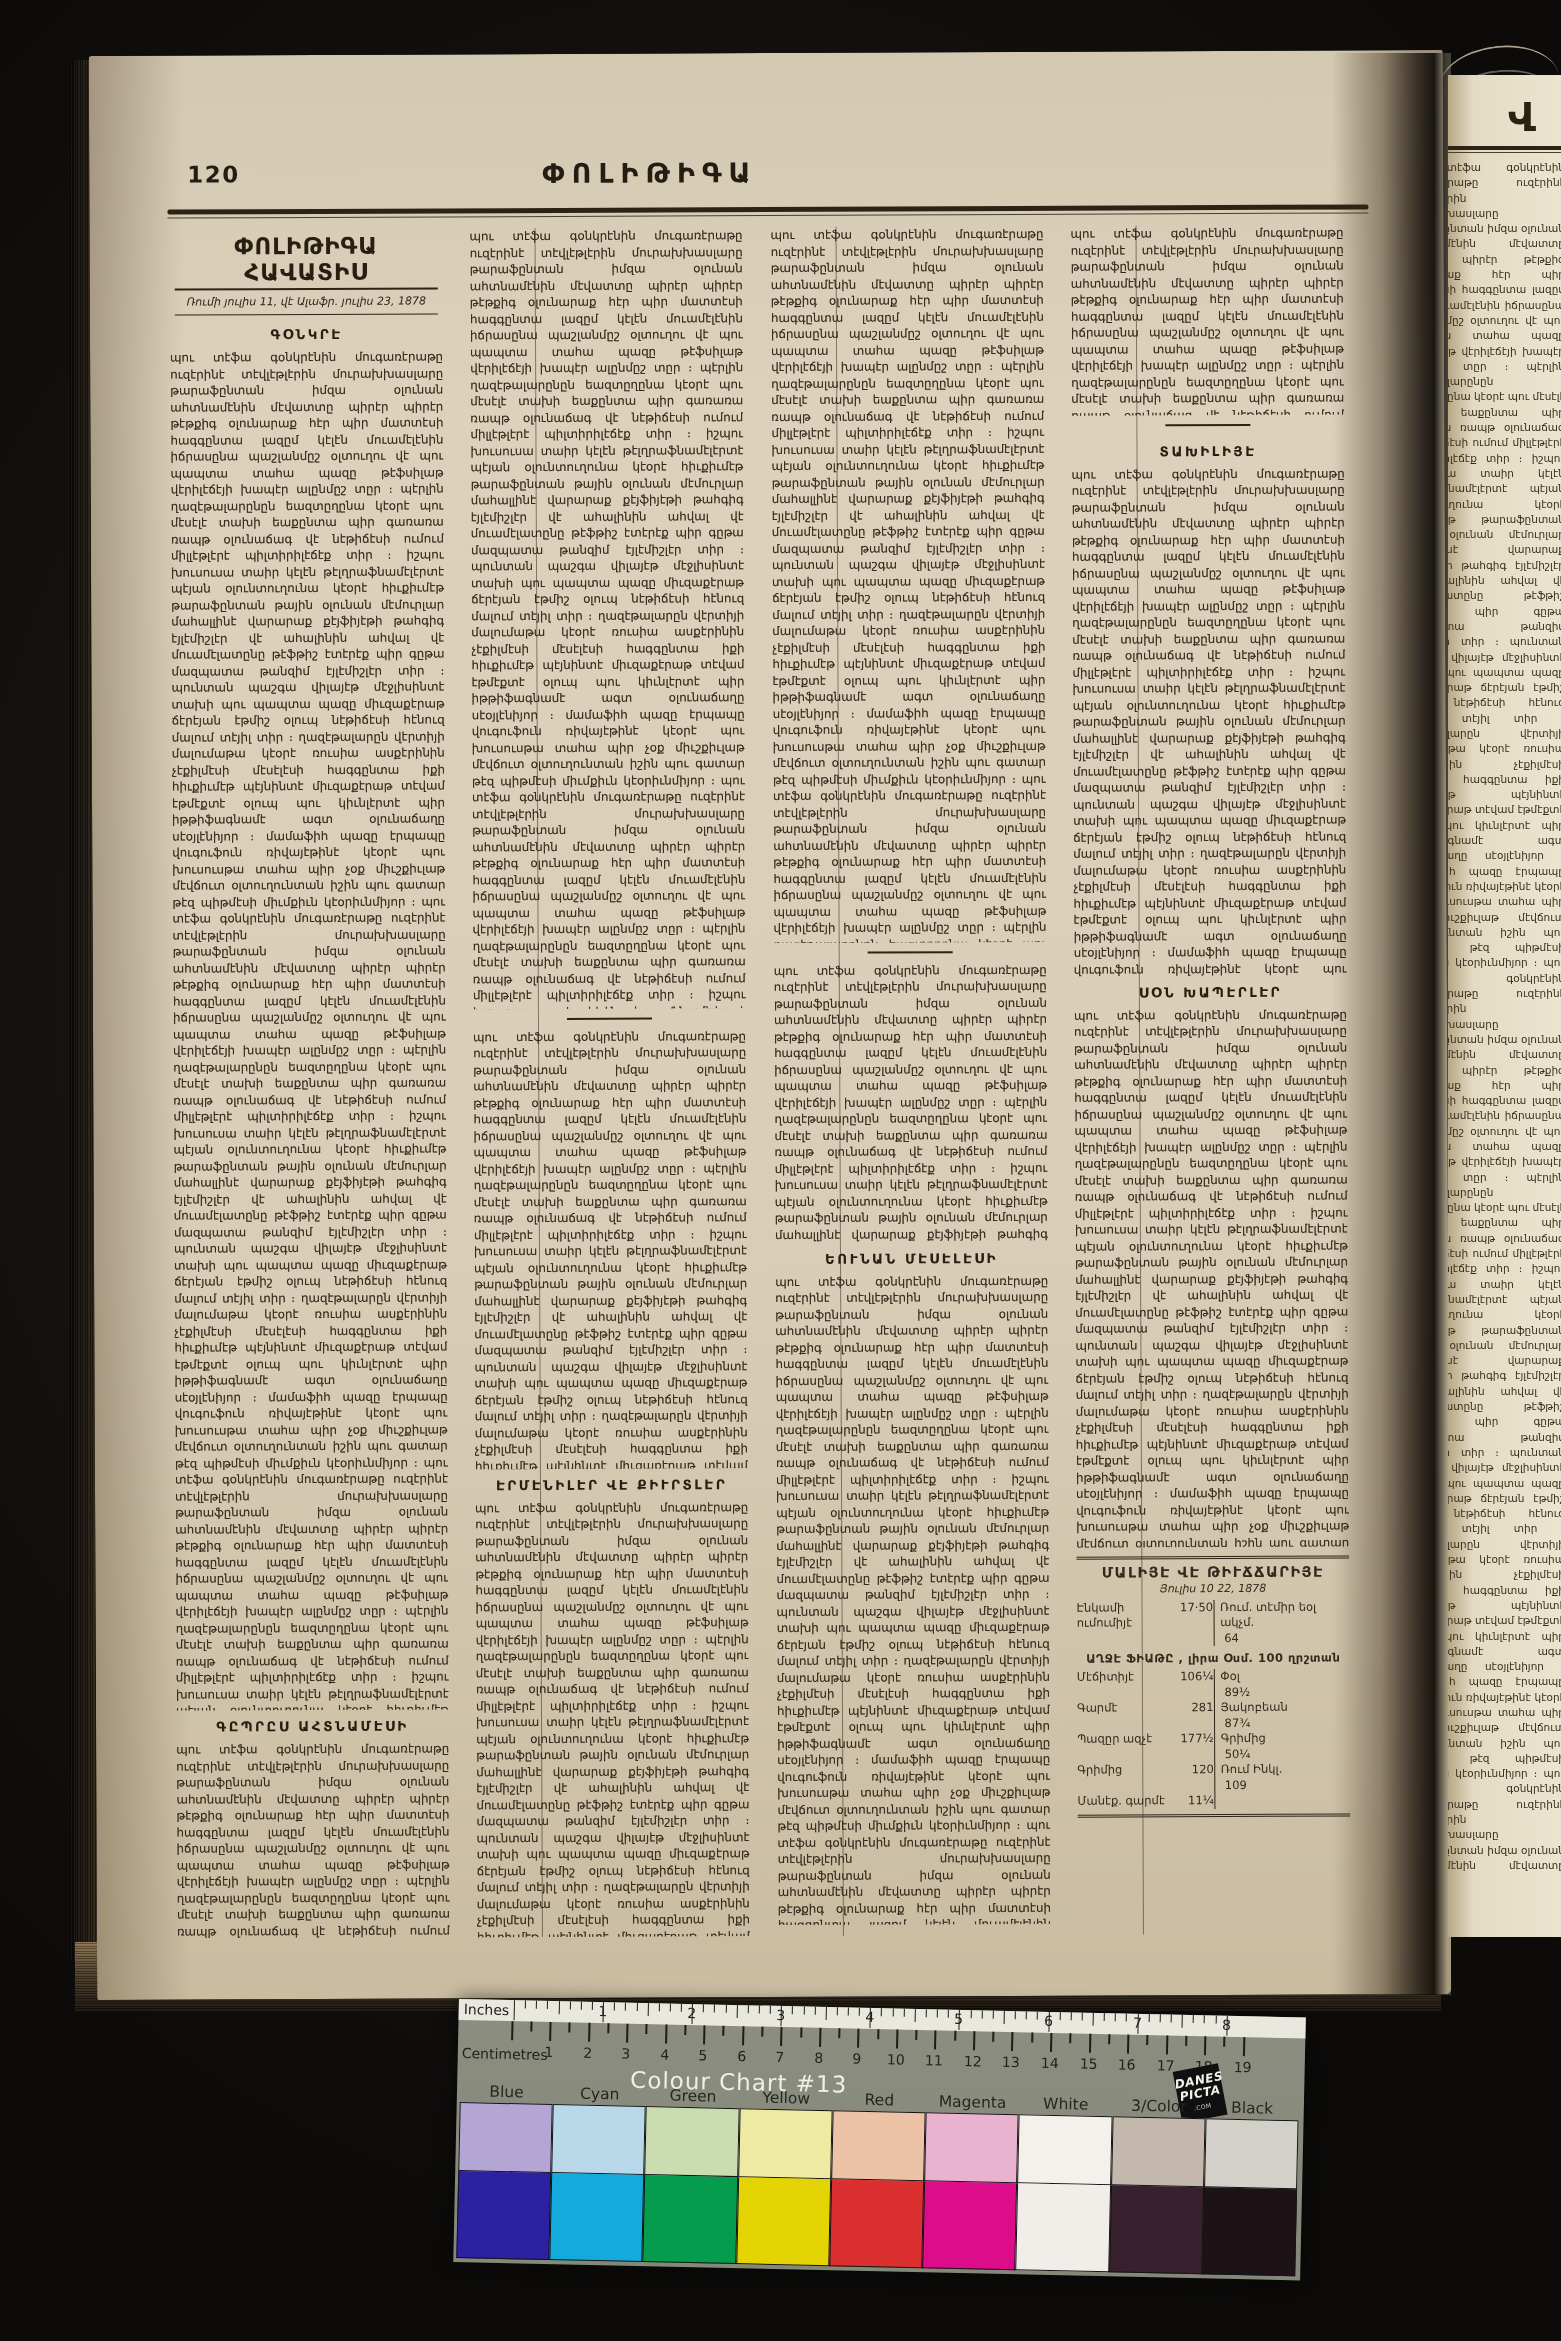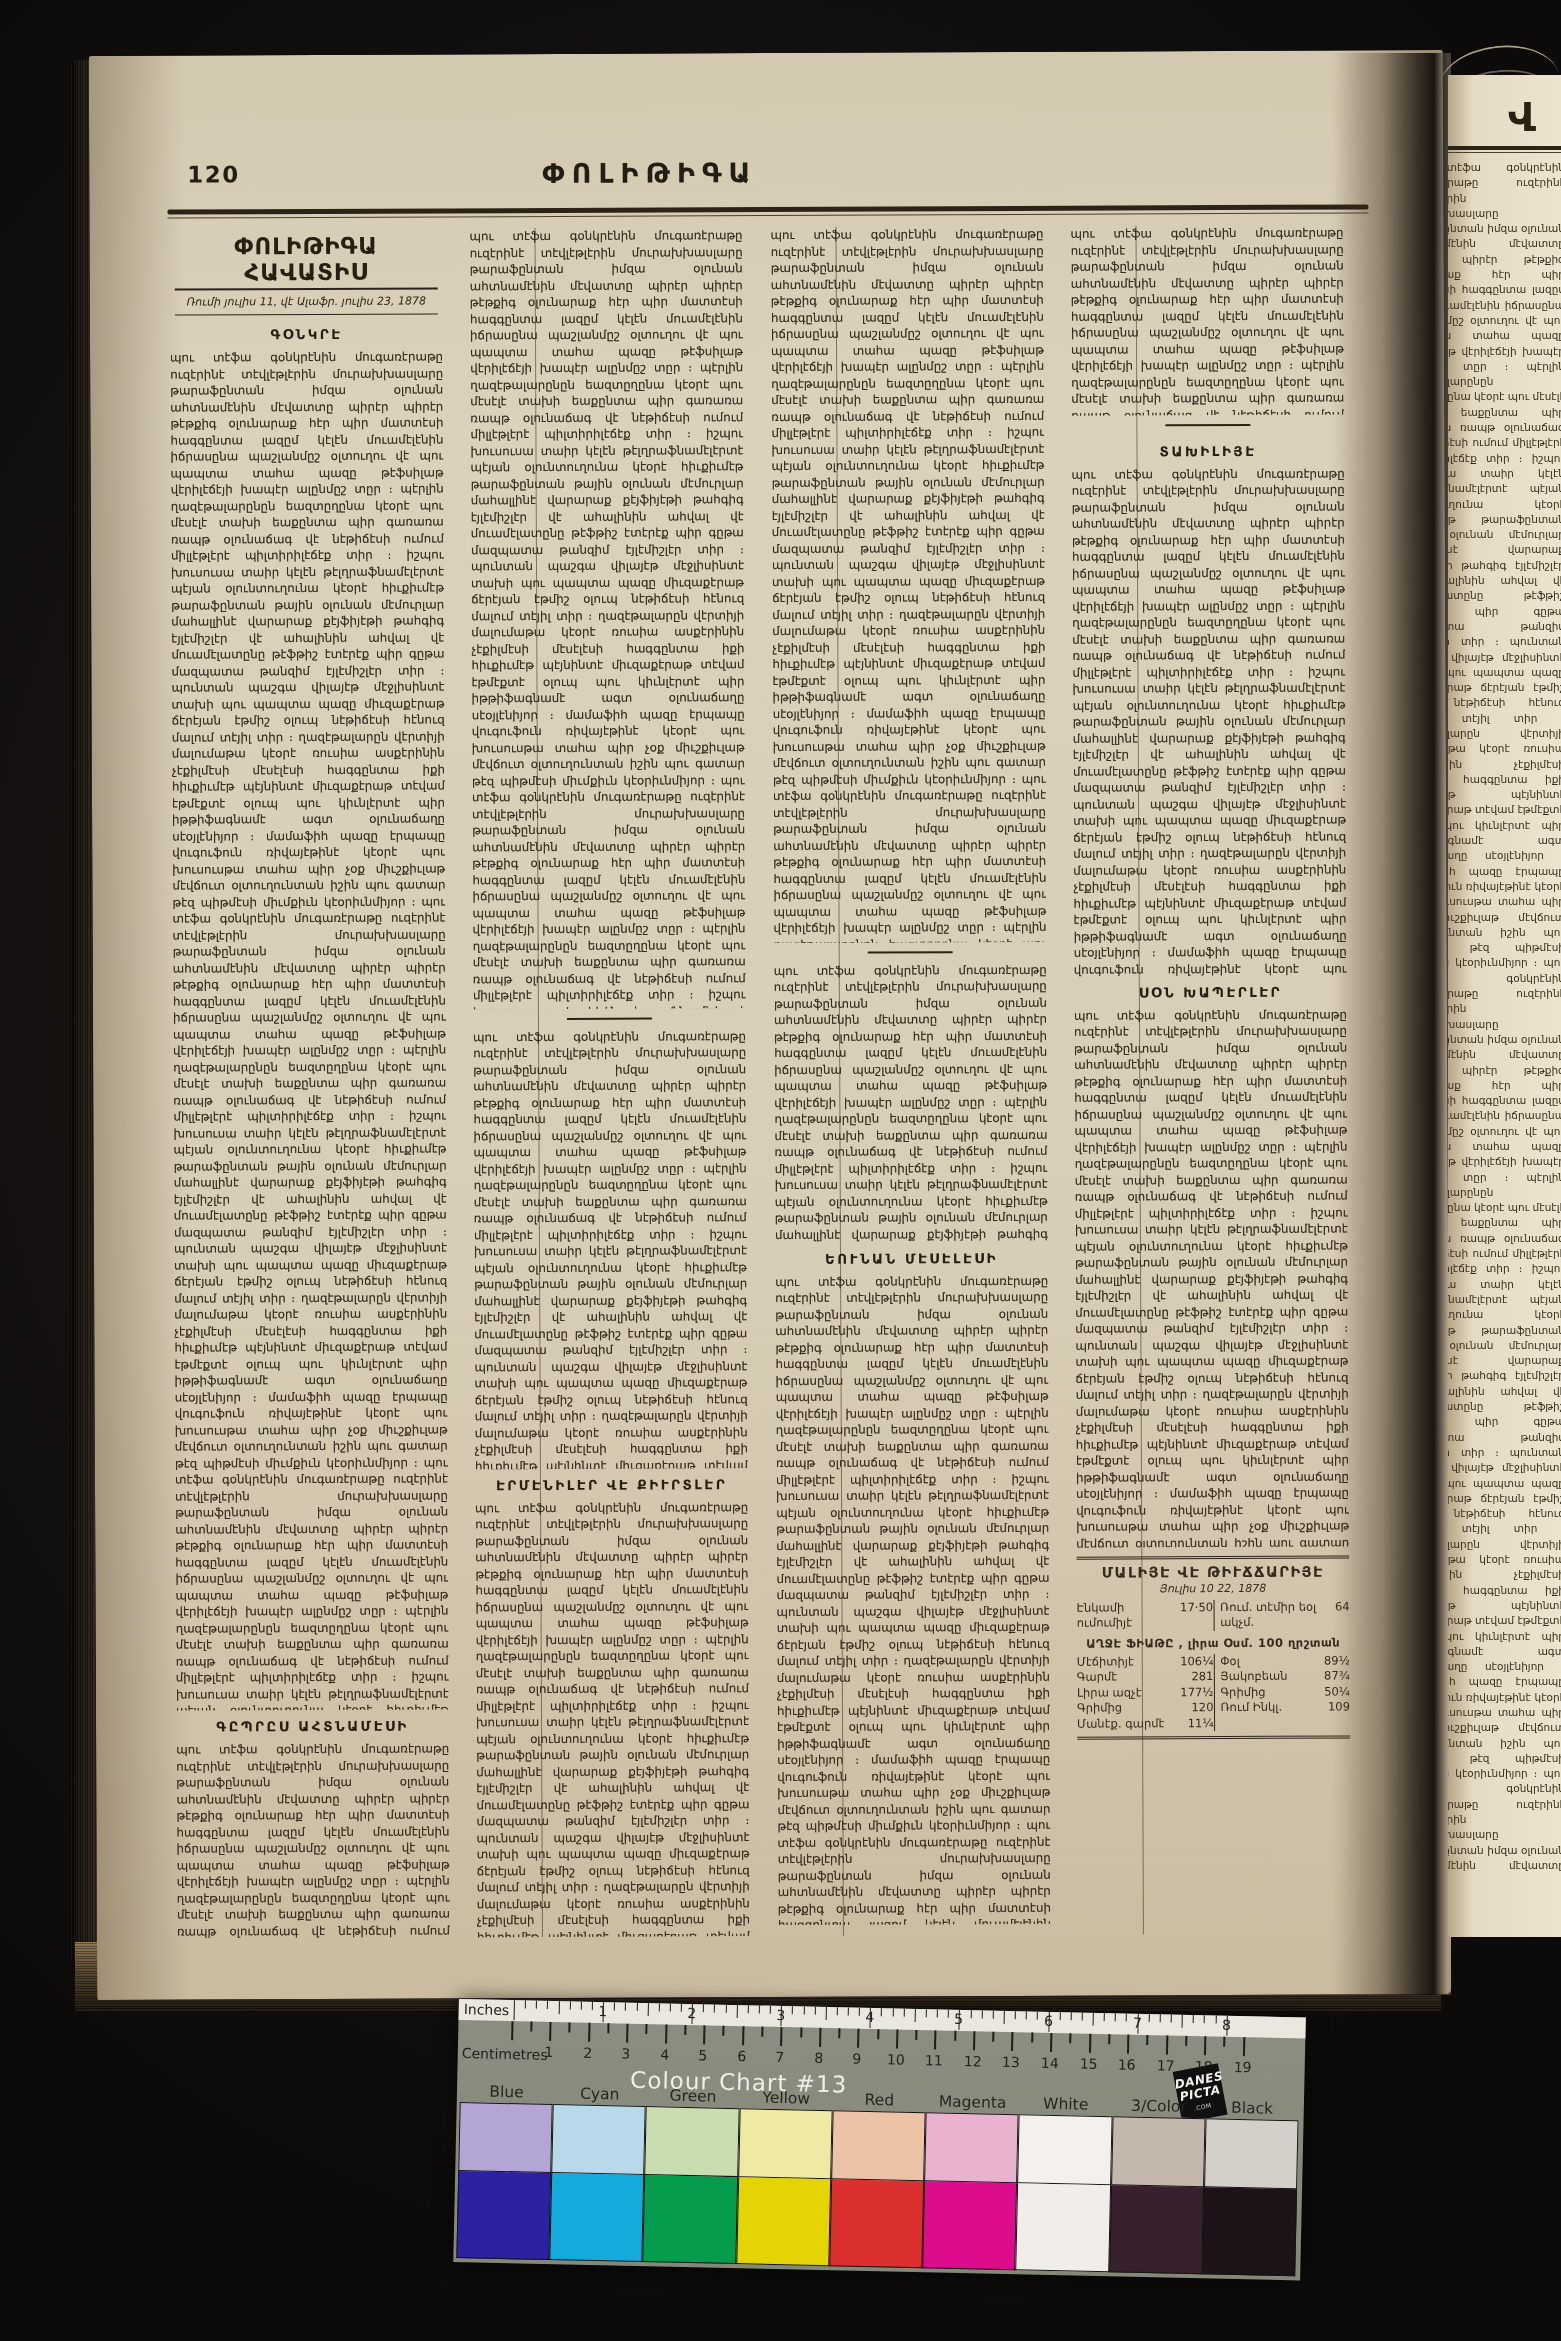--- a/index.html
+++ b/index.html
@@ -60,21 +60,21 @@
   .sep{width:85px;height:1.5px;background:#2b2316;margin:9px auto;}
   .hline{height:1.5px;background:#2b2316;margin:3px 5px;}
   
   .fin{border-top:3.5px double #2b2316;margin-top:9px;padding-top:5px;font-size:11.5px;}
   .fin-title{font-size:14.5px;font-weight:bold;text-align:center;letter-spacing:1.5px;}
   .fin-date{font-size:11px;font-style:italic;text-align:center;padding:2px 0 5px 0;}
   .fin-row{display:flex;line-height:15.5px;}
   .fin-row .lab{flex:1 1 auto;}
   .fin-row .val{flex:0 0 auto;padding-left:4px;}
   .fin-half{display:flex;width:50%;box-sizing:border-box;}
-  .fin-half.r{border-left:1.5px solid #2b2316;padding-left:6px;}
+  .fin-half.r{border-left:1.5px solid #2b2316;padding-left:6px;flex-direction:column;}
   .fin-sub{font-size:11.5px;font-weight:bold;text-align:center;padding:5px 0 4px 0;letter-spacing:0.5px;}
   .fin-bot{border-bottom:3.5px double #2b2316;margin-top:5px;}
   
   .imp{text-align:center;padding-top:7px;}
   .imp-l1{font-size:11px;line-height:15px;}
   .imp-l2{font-size:11px;line-height:15px;letter-spacing:0.5px;}
   .imp-rule{width:100%;height:1.5px;background:#2b2316;margin:6px 0;}
   .imp-city{font-size:17px;font-weight:bold;letter-spacing:5px;padding-top:2px;}
   .imp-press{font-size:12px;font-weight:bold;letter-spacing:3px;padding-top:4px;}
   .imp-addr{font-size:10.5px;font-style:italic;padding-top:4px;}
@@ -183,21 +183,21 @@
               <div class="lab">Գարմէ</div>
               <div class="val">281</div>
             </div>
             <div class="fin-half r">
               <div class="lab">Յակոբեան</div>
               <div class="val">87¾</div>
             </div>
           </div>
           <div class="fin-row">
             <div class="fin-half">
-              <div class="lab">Լիրա ազչէ</div>
+              <div class="lab">Պազըր ազչէ</div>
               <div class="val">177½</div>
             </div>
             <div class="fin-half r">
               <div class="lab">Գրիմից</div>
               <div class="val">50¼</div>
             </div>
           </div>
           <div class="fin-row">
             <div class="fin-half">
               <div class="lab">Գրիմից</div>

